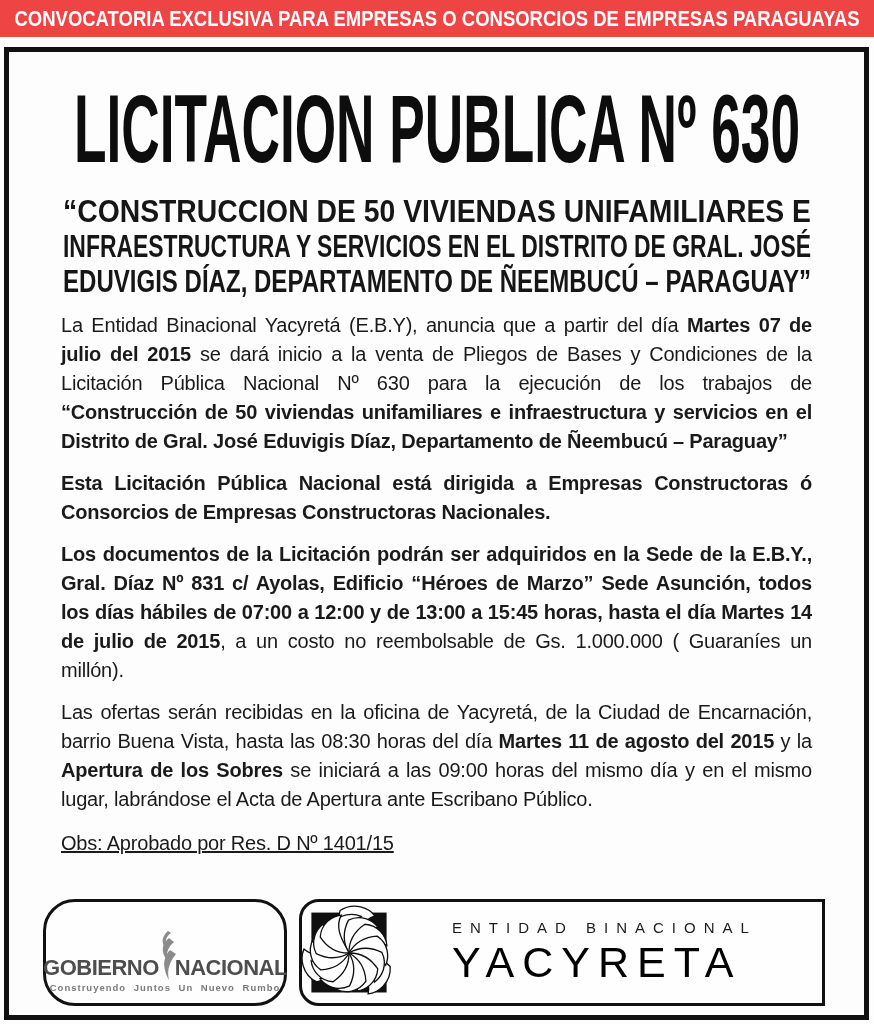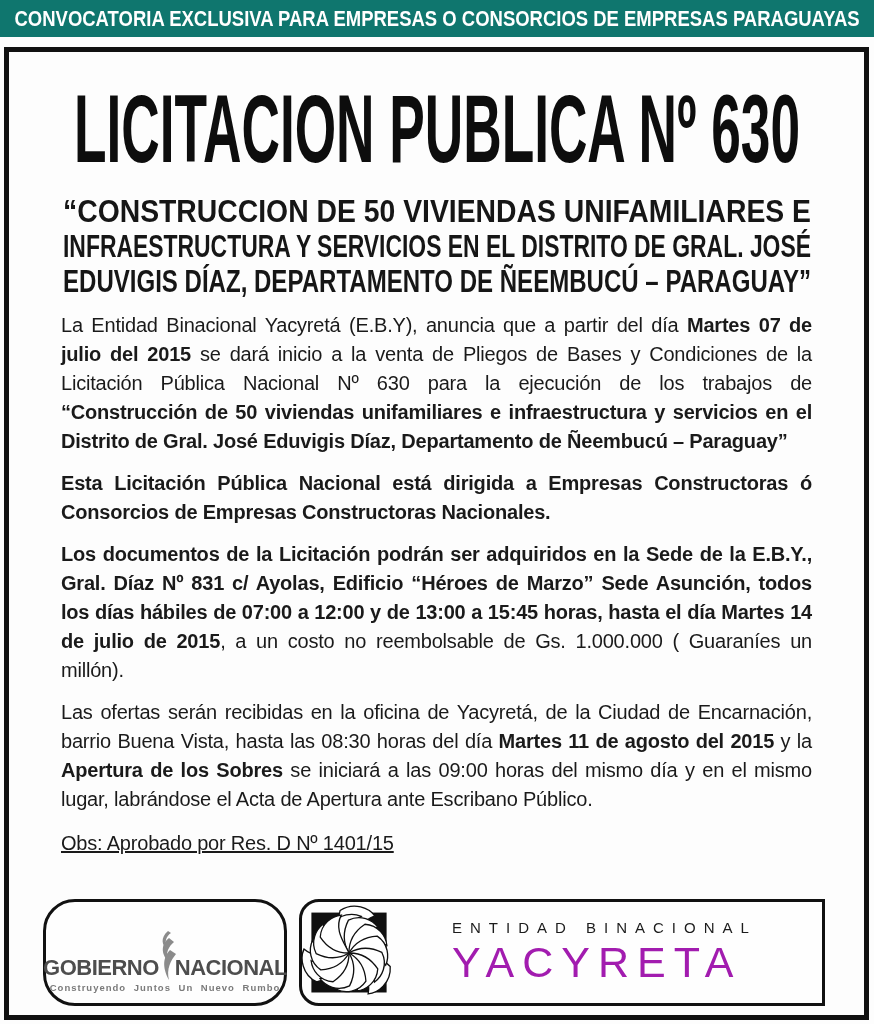--- a/index.html
+++ b/index.html
@@ -1,19 +1,19 @@
 <!DOCTYPE html>
 <html><head>
 <meta charset="utf-8">
 <style>
   html,body{margin:0;padding:0;background:#e8e8e8;}
   .page{position:relative;width:874px;height:1024px;background:#fdfdfd;overflow:hidden;
         font-family:"Liberation Sans",sans-serif;color:#1a1a1a;}
   
-  .banner{position:absolute;top:0;left:0;width:874px;height:37px;background:#0f766e;
+  .banner{position:absolute;top:0;left:0;width:874px;height:37px;background:#ef4444;
           display:flex;align-items:center;justify-content:center;}
   .banner span{color:#ffffff;font-weight:700;font-size:22px;white-space:nowrap;
                transform:scaleX(0.84);transform-origin:center;letter-spacing:0;}
   
   .frame{position:absolute;top:47px;left:4px;right:5px;bottom:4px;
          border:5px solid #111;background:#fdfdfd;}
   .title-svg{display:block;margin:30px auto 0 auto;}
   .title-text{font-family:"Liberation Sans",sans-serif;font-weight:700;fill:#0d0d0d;}
   .subtitle-svg{display:block;margin:10px auto 0 auto;}
   .subtitle-text{font-family:"Liberation Sans",sans-serif;font-weight:700;fill:#161616;}
@@ -29,21 +29,21 @@
           align-items:center;justify-content:flex-end;padding-bottom:10px;}
   .gn-words{display:flex;align-items:flex-end;color:#4d4d4d;font-weight:700;
             font-size:22px;letter-spacing:-0.5px;line-height:20px;}
   .gn-flame{margin:0 -3px -4px -3px;}
   .gn-tagline{color:#7a7a7a;font-weight:700;font-size:9.5px;letter-spacing:1px;
               word-spacing:4px;margin-top:4px;white-space:nowrap;}
   .yy-box{width:526px;border-radius:20px 0 0 20px;display:flex;align-items:center;
           box-sizing:border-box;gap:56px;}
   .yy-text{display:flex;flex-direction:column;}
   .yy-line1{font-size:15px;letter-spacing:8px;color:#1c1c1c;white-space:nowrap;}
-  .yy-line2{font-size:43px;letter-spacing:8px;color:#a21caf;white-space:nowrap;
+  .yy-line2{font-size:43px;letter-spacing:8px;color:#000000;white-space:nowrap;
             margin-top:2px;}
 </style>
 </head>
 <body>
 
 <div class="page">
 
   <div class="banner">
     <span>CONVOCATORIA EXCLUSIVA PARA EMPRESAS O CONSORCIOS DE EMPRESAS PARAGUAYAS</span>
   </div>

